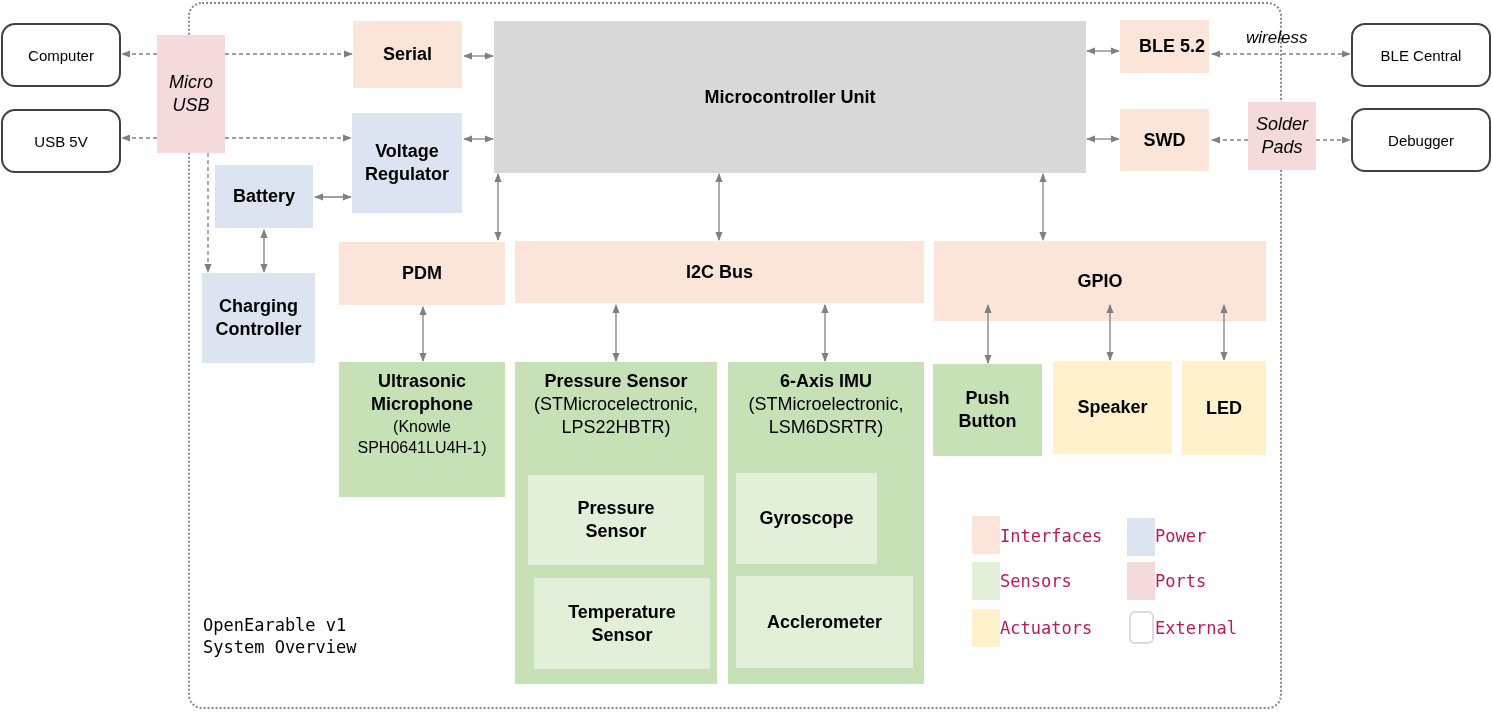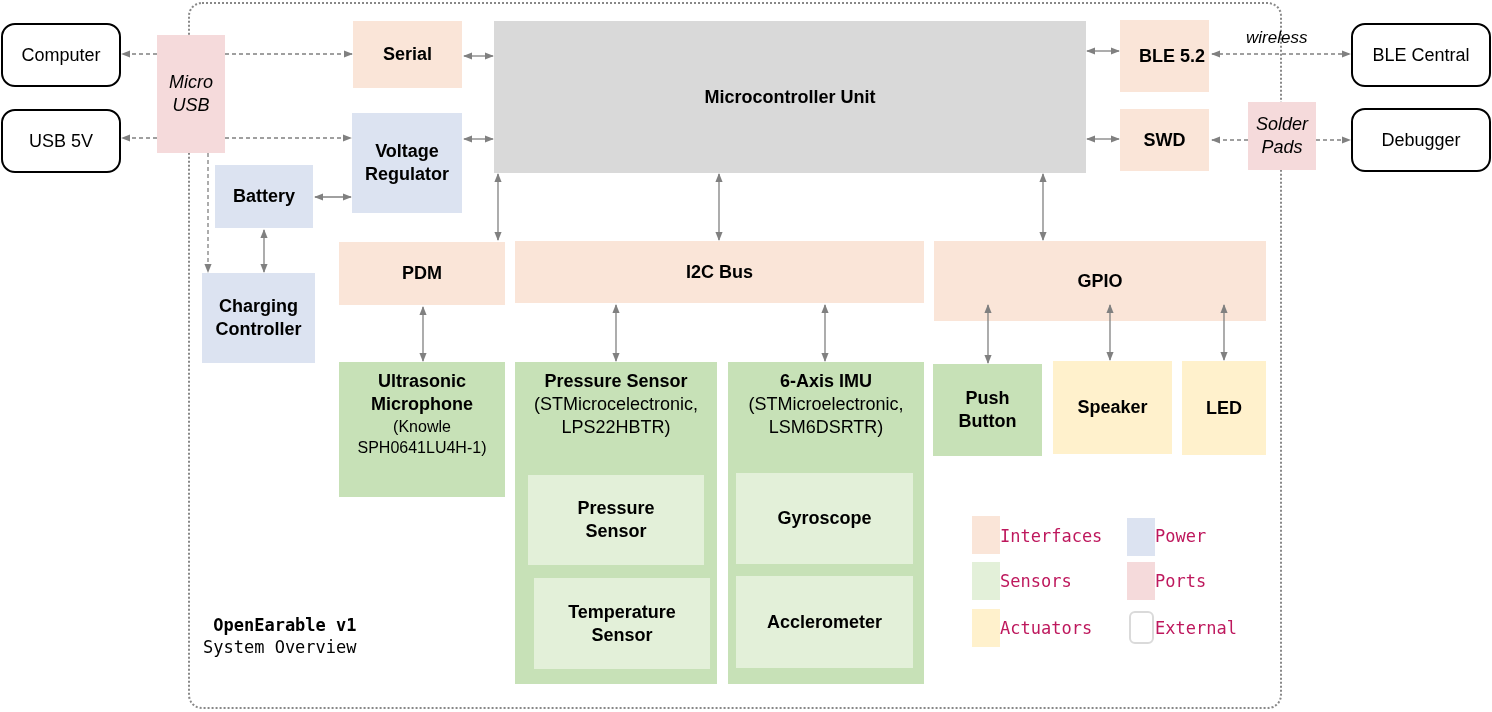--- a/index.html
+++ b/index.html
@@ -7,32 +7,32 @@
          font-family: "Liberation Sans", sans-serif; color: #000; }
   .box { position: absolute; display: flex; flex-direction: column; align-items: center;
          justify-content: center; text-align: center; box-sizing: border-box; line-height: 23px; }
   .iface { background: #fae5d8; }
   .power { background: #dce3f1; }
   .port  { background: #f5dadb; }
   .sensor { background: #c7e1b7; }
   .subsensor { background: #e3f0d9; }
   .actuator { background: #fff1cc; }
   .mcu { background: #d9d9d9; }
-  .ext { background: #fff; border: 2px solid #000000; border-radius: 14px; font-size: 18px; }
+  .ext { background: #fff; border: 2px solid #404040; border-radius: 14px; font-size: 15px; }
   .b { font-weight: bold; font-size: 18px; }
   .n { font-size: 18px; }
   .s { font-size: 16px; line-height: 21px; }
   .i { font-style: italic; font-size: 18px; }
   .boundary { position: absolute; left: 188px; top: 2px; width: 1094px; height: 707px;
               border: 2px dotted #888; border-radius: 14px; box-sizing: border-box; }
   svg.wires { position: absolute; left: 0; top: 0; }
   .legend-swatch { position: absolute; width: 28px; height: 38px; box-sizing: border-box; }
   .legend-label { position: absolute; font-family: "DejaVu Sans Mono", monospace; font-size: 17px; color: #be185d; }
   .title { position: absolute; left: 203px; top: 614px; font-family: "DejaVu Sans Mono", monospace; font-size: 17px; line-height: 22px; }
-  .title .t1 { font-weight: bold; text-align: right; }
+  .title .t1 { font-weight: normal; }
   .wireless { position: absolute; left: 1246px; top: 28px; font-style: italic; font-size: 17px; }
 </style>
 </head>
 <body>
 
 <div class="boundary"></div>
 
 <div class="box ext" style="left:1px;top:23px;width:120px;height:64px;">
     <span>Computer</span>
   </div>
@@ -51,21 +51,21 @@
   <span>USB</span>
 </div>
 <div class="box port i" style="left:1248px;top:102px;width:68px;height:68px;text-align:center;">
   <span>Solder</span>
   <span>Pads</span>
 </div>
 
 <div class="box iface b" style="left:353px;top:21px;width:109px;height:67px;">
     <span>Serial</span>
   </div>
-<div class="box iface b" style="left:1120px;top:20px;width:89px;height:72px;padding-left:15px;">
+<div class="box iface b" style="left:1120px;top:20px;width:89px;height:53px;padding-left:15px;">
     <span>BLE 5.2</span>
   </div>
 <div class="box iface b" style="left:1120px;top:109px;width:89px;height:62px;">
     <span>SWD</span>
   </div>
 <div class="box iface b" style="left:339px;top:242px;width:166px;height:63px;">
     <span>PDM</span>
   </div>
 <div class="box iface b" style="left:515px;top:241px;width:409px;height:62px;">
     <span>I2C Bus</span>
@@ -109,21 +109,21 @@
 <div class="box subsensor b" style="left:534px;top:578px;width:176px;height:91px;">
   <span>Temperature</span>
   <span>Sensor</span>
 </div>
 
 <div class="box sensor" style="left:728px;top:362px;width:196px;height:322px;justify-content:flex-start;padding-top:8px;">
   <span class="b">6-Axis IMU</span>
   <span class="n">(STMicroelectronic,</span>
   <span class="n">LSM6DSRTR)</span>
 </div>
-<div class="box subsensor b" style="left:736px;top:473px;width:177px;height:91px;text-align:center;">
+<div class="box subsensor b" style="left:736px;top:473px;width:141px;height:91px;text-align:center;">
     <span>Gyroscope</span>
   </div>
 <div class="box subsensor b" style="left:736px;top:576px;width:177px;height:92px;">
     <span>Acclerometer</span>
   </div>
 
 <div class="box sensor b" style="left:933px;top:364px;width:109px;height:92px;">
   <span>Push</span>
   <span>Button</span>
 </div>

